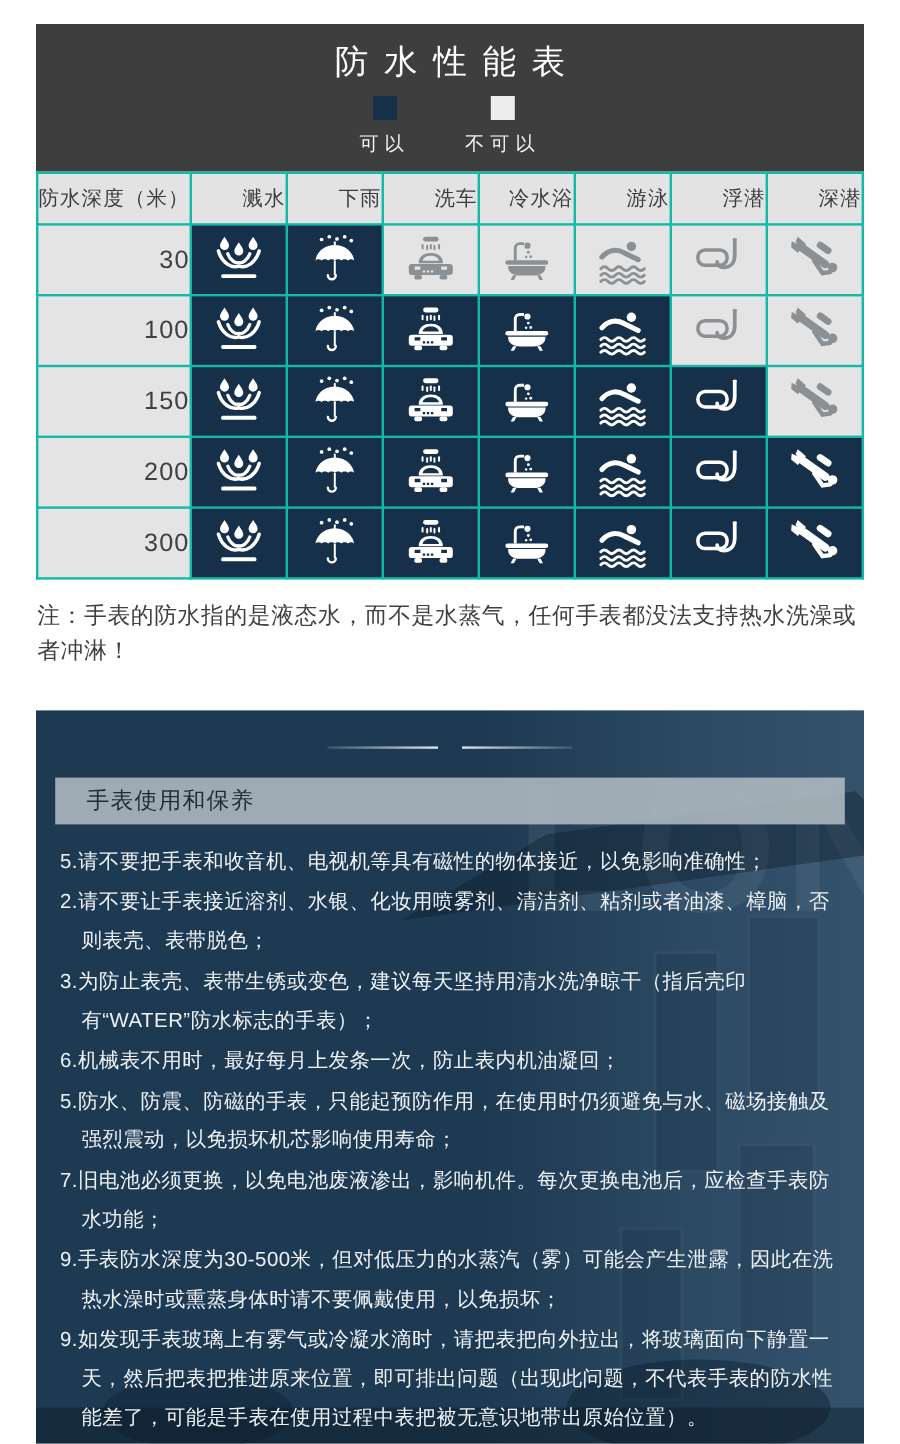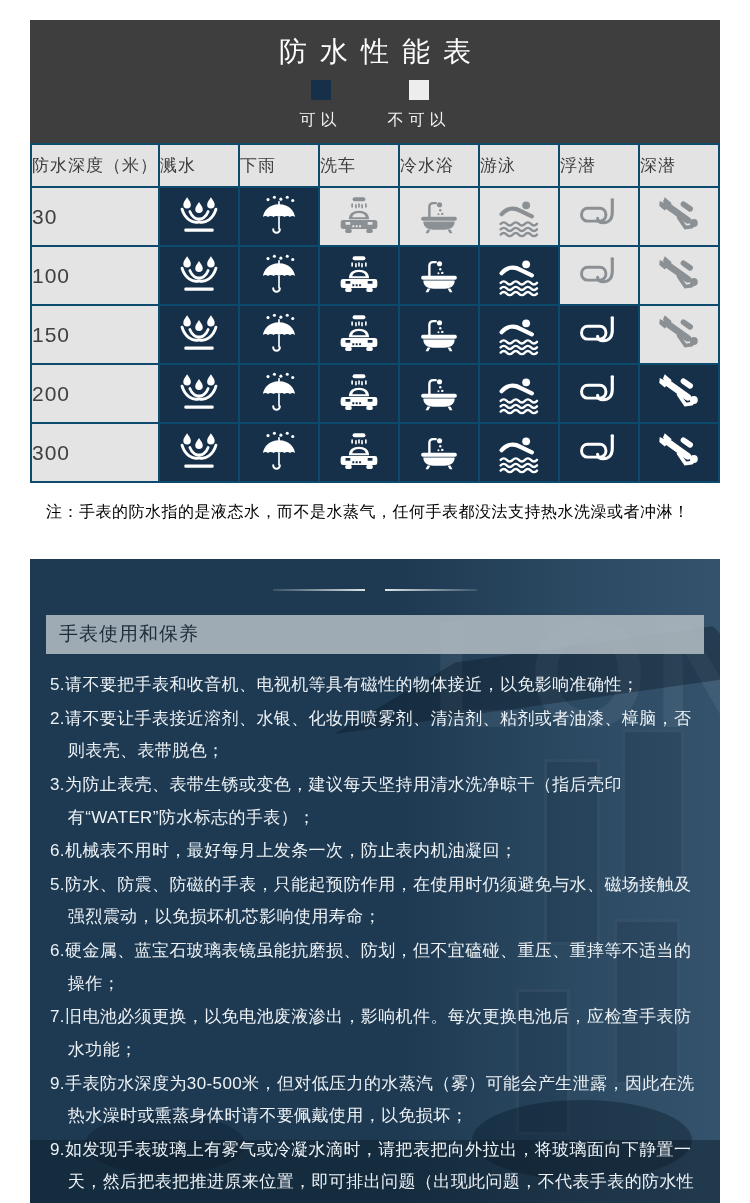--- a/index.html
+++ b/index.html
@@ -20,34 +20,34 @@
     margin:0;font-size:28px;font-weight:500;
     letter-spacing:13px;padding-left:13px;color:#fdfdfd;
   }
   .legend{margin-top:9px;display:flex;justify-content:center;gap:46px;align-items:center;}
   .legend-item{display:flex;align-items:center;gap:10px;font-size:16px;letter-spacing:5px;color:#f2f2f2;flex-direction:column;}
   .swatch{width:20px;height:20px;display:inline-block;}
   .swatch-yes{background:#16304a;}
   .swatch-no{background:#ededed;}
 
   table.wp{width:690px;border-collapse:collapse;table-layout:fixed;}
-  table.wp th,table.wp td{border:2px solid #0c4a6e;padding:0;text-align:left;vertical-align:middle;}
+  table.wp th,table.wp td{border:2px solid #14b8a6;padding:0;text-align:right;vertical-align:middle;}
   table.wp thead th{
     background:#e3e3e3;height:41px;font-size:17px;font-weight:400;
     color:#3c3c3c;letter-spacing:1px;
   }
   th.depth-col{width:126px;}
   table.wp tbody td{height:57px;}
   td.depth{background:#e4e4e4;font-size:21px;color:#404040;letter-spacing:1px;}
   td.can{background:#16304a;color:#ffffff;}
   td.cannot{background:#e4e4e4;color:#8b9094;}
   td.can svg,td.cannot svg{width:44px;height:44px;display:block;margin:0 auto;}
 
   .note{
-    margin:17px 16px 0;font-size:16px;color:#000000;letter-spacing:.5px;line-height:1.5;
+    margin:17px 1px 0;font-size:19px;color:#404040;letter-spacing:.5px;line-height:1.5;
   }
 
   
   .tips{
     position:relative;margin:35px 30px 0;height:645px;
     background:#1e3a52;overflow:hidden;color:#eef2f6;
   }
   .wm{position:absolute;inset:0;pointer-events:none;}
   .wm-light{position:absolute;right:0;top:0;width:46%;height:100%;
     background:linear-gradient(to right, rgba(120,160,190,0) 0%, rgba(130,170,200,.14) 55%, rgba(140,180,210,.20) 100%);}
@@ -75,21 +75,21 @@
   .tips-title{
     margin:0;font-size:29px;font-weight:500;color:#ffffff;
     letter-spacing:22px;padding-left:22px;text-indent:-11px;
   }
   .rule{width:92px;height:2px;}
   .rule-l{background:linear-gradient(to left, rgba(255,255,255,.85), rgba(255,255,255,.12));}
   .rule-r{background:linear-gradient(to right, rgba(255,255,255,.85), rgba(255,255,255,.12));}
 
   .tips-subheader{
     margin:0 16px 15px;background:rgba(177,187,194,.88);color:#1d2c39;
-    font-size:19px;letter-spacing:1px;padding:6px 13px 7px;
+    font-size:19px;letter-spacing:1px;padding:6px 26px 7px;
   }
   .tips-list{
     margin:0 18px 0 20px;padding:0;list-style:none;
     font-size:17px;line-height:1.92;letter-spacing:.4px;color:#edf2f6;
   }
   .tips-list li{padding-left:1.05em;text-indent:-1.05em;margin-top:1px;}
 </style>
 </head>
 <body>
 
@@ -534,21 +534,20 @@
         <span class="rule rule-l"></span>
         <span class="rule rule-r"></span>
       </div>
       <div class="tips-subheader">手表使用和保养</div>
       <ol class="tips-list" id="tips-list">
           <li>5.请不要把手表和收音机、电视机等具有磁性的物体接近，以免影响准确性；</li>
           <li>2.请不要让手表接近溶剂、水银、化妆用喷雾剂、清洁剂、粘剂或者油漆、樟脑，否则表壳、表带脱色；</li>
           <li>3.为防止表壳、表带生锈或变色，建议每天坚持用清水洗净晾干（指后壳印有“WATER”防水标志的手表）；</li>
           <li>6.机械表不用时，最好每月上发条一次，防止表内机油凝回；</li>
           <li>5.防水、防震、防磁的手表，只能起预防作用，在使用时仍须避免与水、磁场接触及强烈震动，以免损坏机芯影响使用寿命；</li>
-          <li>6.硬金属、蓝宝石玻璃表镜虽能抗磨损、防划，但不宜磕碰、重压、重摔等不适当的操作；</li>
           <li>7.旧电池必须更换，以免电池废液渗出，影响机件。每次更换电池后，应检查手表防水功能；</li>
           <li>9.手表防水深度为30-500米，但对低压力的水蒸汽（雾）可能会产生泄露，因此在洗热水澡时或熏蒸身体时请不要佩戴使用，以免损坏；</li>
           <li>9.如发现手表玻璃上有雾气或冷凝水滴时，请把表把向外拉出，将玻璃面向下静置一天，然后把表把推进原来位置，即可排出问题（出现此问题，不代表手表的防水性能差了，可能是手表在使用过程中表把被无意识地带出原始位置）。</li>
         </ol>
     </div>
   </section>
 
 </div>
 
 </body></html>

